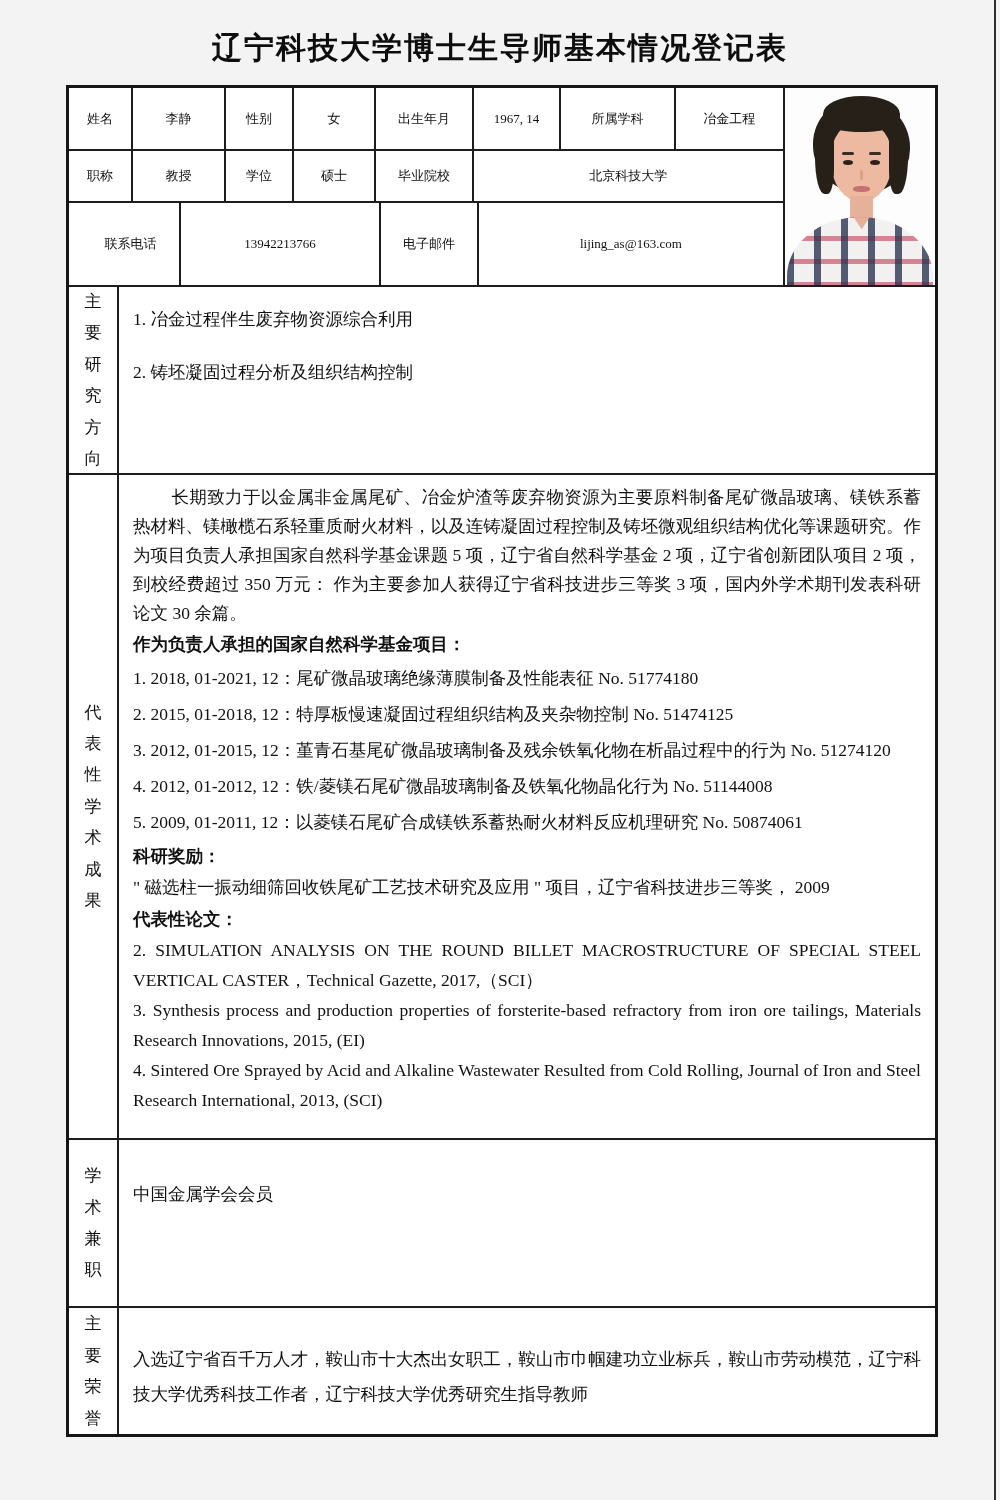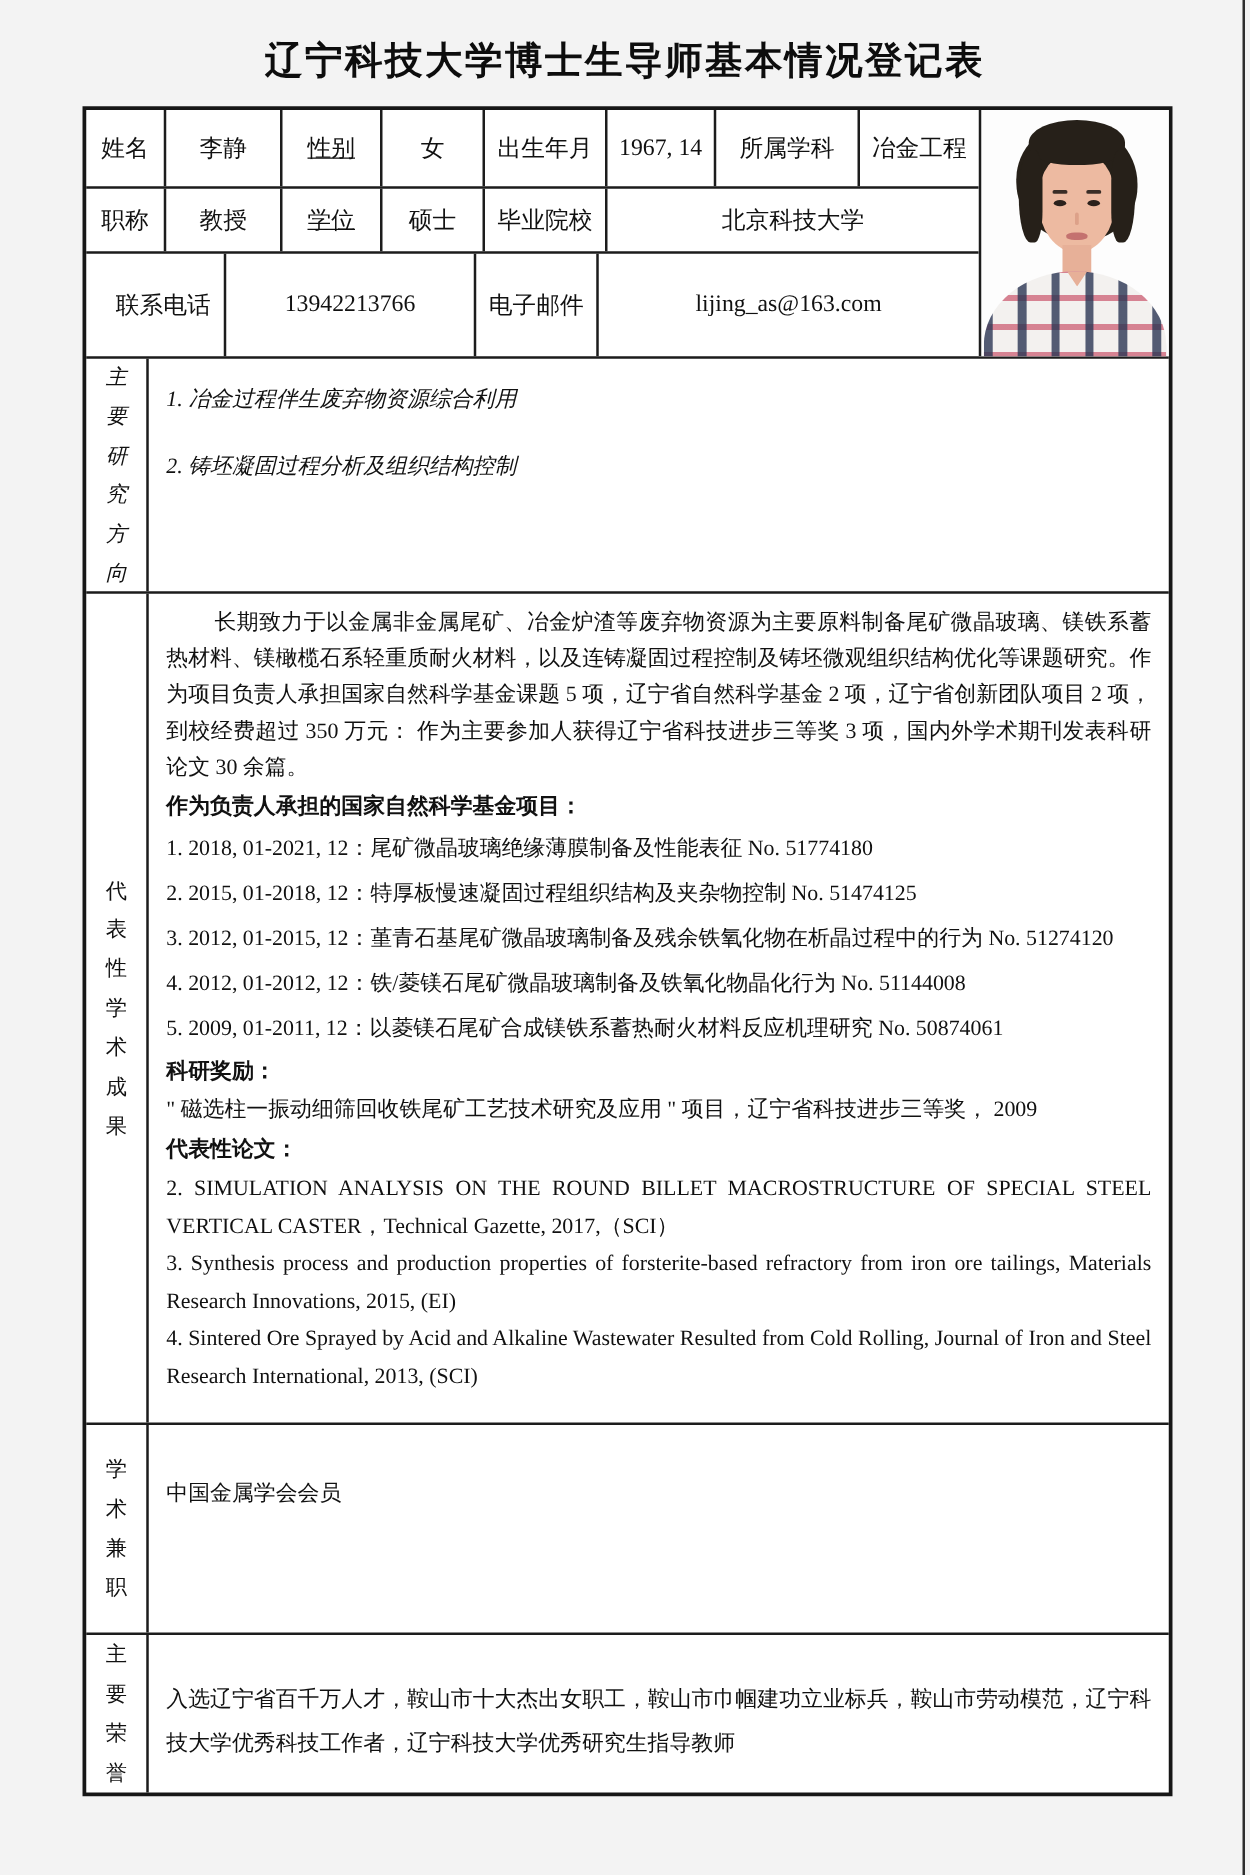--- a/index.html
+++ b/index.html
@@ -35,24 +35,24 @@
   
   .top-block { display:flex; height:200px; border-bottom:2px solid #1c1c1c; }
   .info-grid { width:717px; display:flex; flex-direction:column; }
   .info-row { display:flex; border-bottom:2px solid #1c1c1c; }
   .info-row:last-child { border-bottom:none; flex:1; }
   .r1 { height:63px; }
   .r2 { height:52px; }
   .cell {
     display:flex; align-items:center; justify-content:center;
     border-right:2px solid #1c1c1c;
-    font-size:19px; text-align:center; padding:2px 3px;
+    font-size:13px; text-align:center; padding:2px 3px;
   }
   .cell:last-child { border-right:none; }
-  .w64{width:64px;} .w90{width:93px;} .w76{width:80px;text-decoration:underline;} .w82{width:82px;}
+  .w64{width:64px;} .w90{width:93px;} .w76{width:68px;} .w82{width:82px;}
   .w98{width:98px;} .w87{width:87px;} .w115{width:115px;} .w107{flex:1;}
   .w112{width:112px;padding-left:16px;} .w200{width:200px;} .wfill{flex:1;}
   
   .photo-cell {
     width:153px; border-left:2px solid #1c1c1c;
     background:#fdfdfd; position:relative; overflow:hidden;
   }
   .p-hair   { position:absolute; top:10px; left:28px; width:97px; height:95px; background:#262019; border-radius:48% 52% 46% 50%; }
   .p-hair-l { position:absolute; top:32px; left:30px; width:19px; height:74px; background:#262019; border-radius:60% 40% 40% 60%; }
   .p-hair-r { position:absolute; top:32px; left:104px; width:19px; height:74px; background:#262019; border-radius:40% 60% 60% 40%; }
@@ -70,21 +70,21 @@
     border-radius:50% 50% 0 0 / 85% 85% 0 0;
     background-color:#f3f1ef;
     background-image:
       repeating-linear-gradient(90deg, rgba(43,54,84,0.80) 0 7px, rgba(0,0,0,0) 7px 27px),
       repeating-linear-gradient(0deg,  rgba(190,40,70,0.55) 0 5px, rgba(0,0,0,0) 5px 23px);
   }
   .p-collar { position:absolute; bottom:56px; left:69px; width:16px; height:12px; background:#e7b098; clip-path:polygon(0 0,100% 0,50% 100%); }
   
   .section { display:flex; border-bottom:2px solid #1c1c1c; }
   .section:last-child { border-bottom:none; }
-  .s-research { height:188px;font-style:italic; }
+  .s-research { height:188px; }
   .s-achieve  { height:667px; }
   .s-member   { height:169px;justify-content:space-between; }
   .s-honor    { flex:1; }
   .v-label-cell {
     width:50px; border-right:2px solid #1c1c1c;
     display:flex; align-items:center; justify-content:center;
   }
   .v-label {
     width:19px; font-size:17px; line-height:1.85;
     text-align:center; word-break:break-all;

